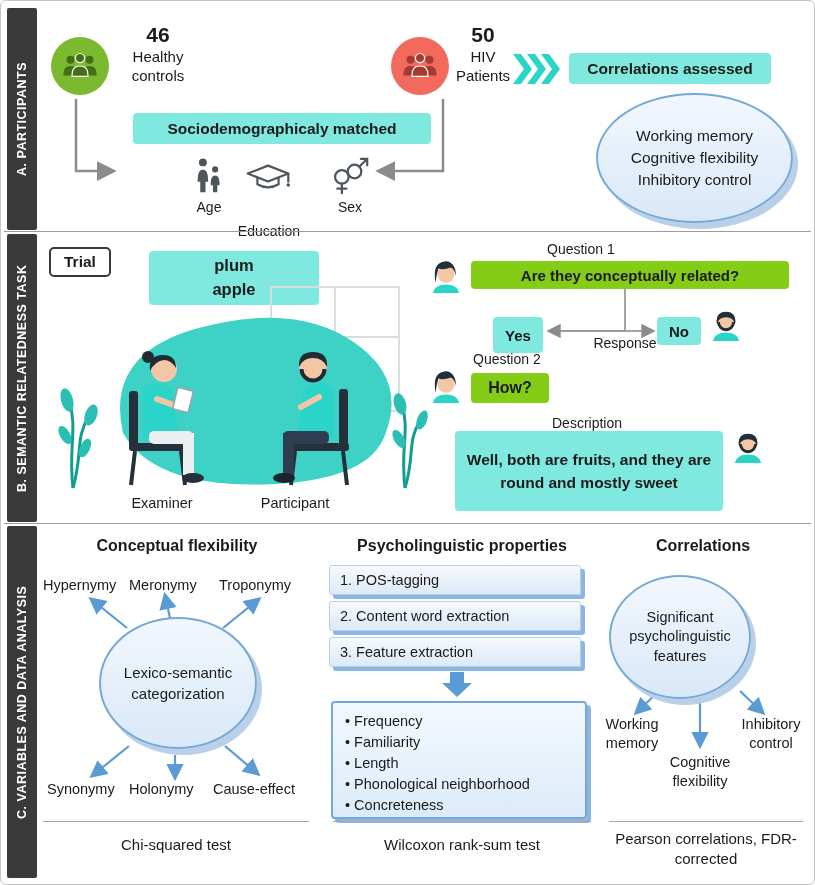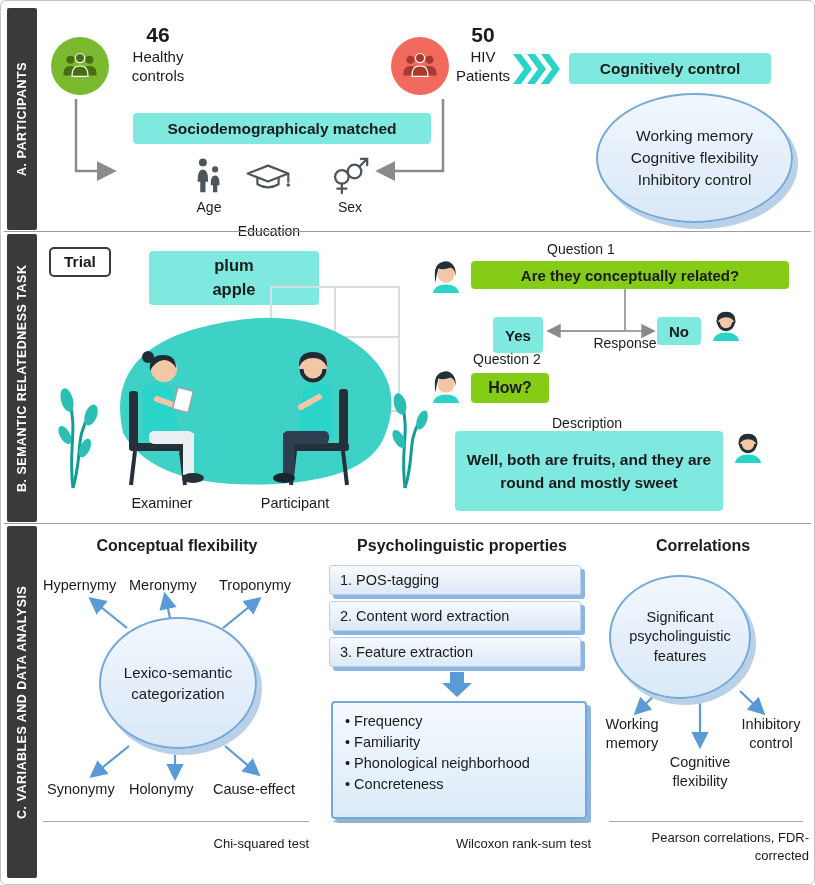--- a/index.html
+++ b/index.html
@@ -33,21 +33,21 @@
   .ml{white-space:pre-line;}
   .col-title{position:absolute;font-weight:bold;font-size:16px;text-align:center;}
   .term{position:absolute;font-size:14.5px;}
   .step-box{position:absolute;background:linear-gradient(#f7fafd,#dce9f7);border:1px solid #b7d0ea;border-radius:3px;
             box-shadow:4px 4px 0 #8cb6e0;display:flex;align-items:center;padding-left:10px;font-size:14.5px;box-sizing:border-box;}
   .feature-box{position:absolute;background:linear-gradient(#f4f9fe,#dcebf9);border:2px solid #74a9d8;border-radius:4px;
                box-shadow:4px 4px 0 #8cb6e0;box-sizing:border-box;padding:8px 6px 6px 12px;}
   .feat-item{font-size:14.5px;line-height:21px;}
   .feat-item::before{content:"\2022  ";}
   .divider{position:absolute;border-top:1.5px solid #a8a8a8;height:0;}
-  .test-label{position:absolute;font-size:13px;text-align:right;line-height:1.35;}
+  .test-label{position:absolute;font-size:15px;text-align:center;line-height:1.35;}
   .target-label{position:absolute;font-size:14.5px;text-align:center;line-height:1.3;}
 </style>
 </head>
 <body>
 
 <svg style="position:absolute;width:0;height:0" aria-hidden="true">
   <defs>
     <marker id="arr-gray" markerWidth="9" markerHeight="9" refX="6.5" refY="4" orient="auto">
       <path d="M0,0 L8,4 L0,8 z" fill="#8b8b8b"></path>
     </marker>
@@ -136,21 +136,21 @@
     <div class="count-group" style="left:440px;top:16px;width:72px;">
       <div class="count">50</div>
       <div class="count-label ml">HIV
 Patients</div>
     </div>
 
     <svg class="abs" style="left:506px;top:47px;" width="48" height="30">
         <use href="#sym-chevrons"></use>
       </svg>
 
-    <div class="teal-box abs" style="left:562px;top:46px;width:202px;height:31px;font-size:15.5px;">Cognitively control</div>
+    <div class="teal-box abs" style="left:562px;top:46px;width:202px;height:31px;font-size:15.5px;">Correlations assessed</div>
 
     <div class="teal-box abs" style="left:126px;top:106px;width:298px;height:31px;font-size:15.5px;">Sociodemographicaly matched</div>
 
     <svg class="abs" style="left:188px;top:150px;" width="28" height="37">
         <use href="#sym-age"></use>
       </svg>
     <svg class="abs" style="left:238px;top:156px;" width="46" height="30">
         <use href="#sym-cap"></use>
       </svg>
     <svg class="abs" style="left:322px;top:150px;" width="42" height="38">
@@ -301,20 +301,21 @@
     <div class="divider" style="left:36px;top:296px;width:266px;"></div>
     <div class="test-label" style="left:36px;top:310px;width:266px;">Chi-squared test</div>
 
     <div class="col-title" style="left:326px;top:12px;width:258px;">Psycholinguistic properties</div>
     <div class="step-box" style="left:322px;top:40px;width:252px;height:30px;">1. POS-tagging</div>
     <div class="step-box" style="left:322px;top:76px;width:252px;height:30px;">2. Content word extraction</div>
     <div class="step-box" style="left:322px;top:112px;width:252px;height:30px;">3. Feature extraction</div>
     <div class="feature-box" style="left:324px;top:176px;width:256px;height:118px;">
       <div class="feat-item">Frequency</div>
       <div class="feat-item">Familiarity</div>
+      <div class="feat-item">Length</div>
       <div class="feat-item">Phonological neighborhood</div>
       <div class="feat-item">Concreteness</div>
     </div>
     <div class="divider" style="left:326px;top:296px;width:258px;"></div>
     <div class="test-label" style="left:326px;top:310px;width:258px;">Wilcoxon rank-sum test</div>
 
     <div class="col-title" style="left:606px;top:12px;width:180px;">Correlations</div>
     <div class="bubble" style="position:absolute;left:602px;top:50px;width:142px;height:124px;padding:0 10px;font-size:14.5px;line-height:1.35;">Significant psycholinguistic features</div>
     <div class="target-label" style="left:586px;top:190px;width:78px;">Working memory</div>
     <div class="target-label" style="left:652px;top:228px;width:82px;">Cognitive flexibility</div>

